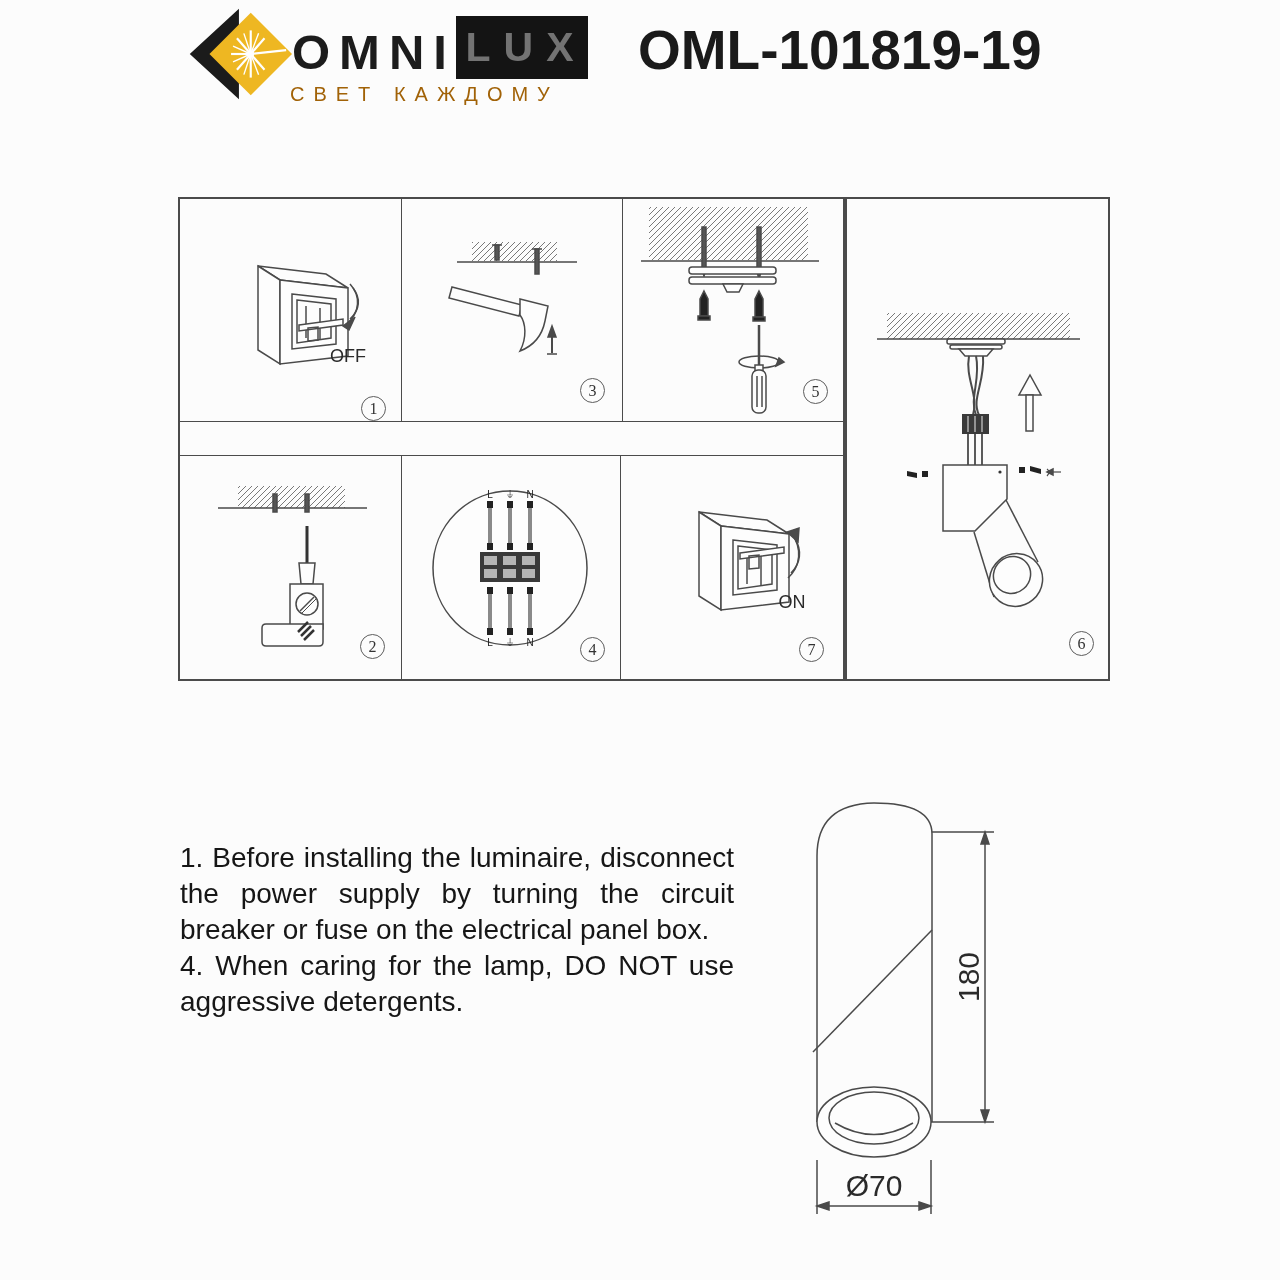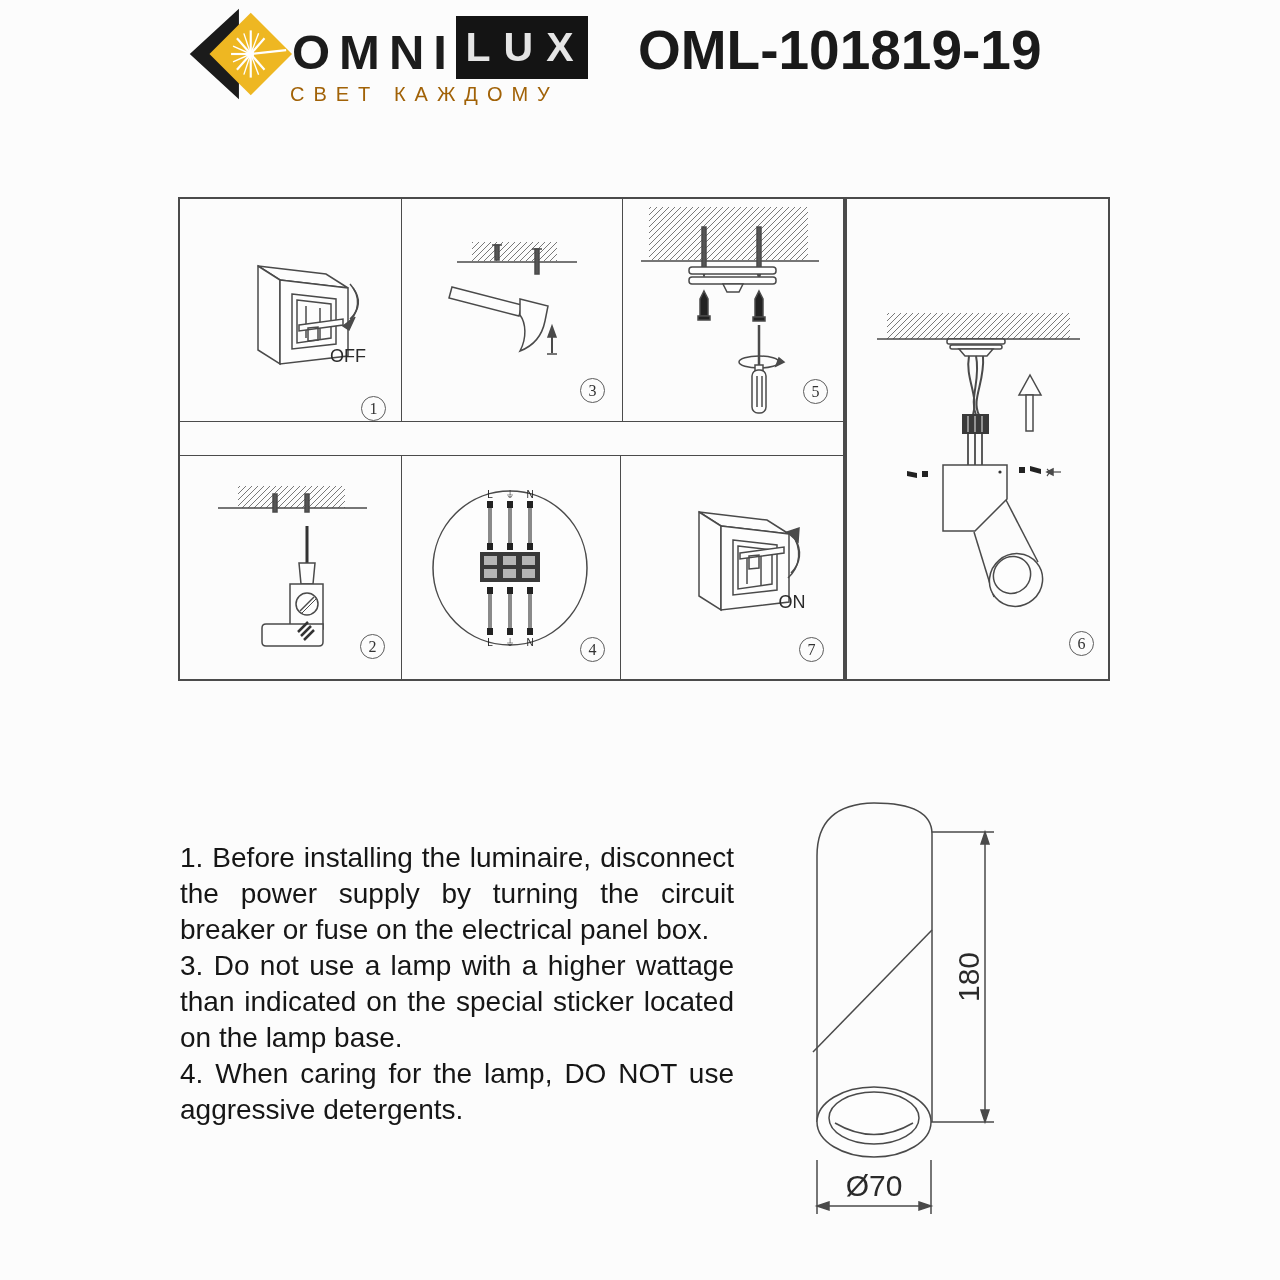--- a/index.html
+++ b/index.html
@@ -5,21 +5,21 @@
   html,body{margin:0;padding:0;background:#ffffff;}
   #page{position:relative;width:1280px;height:1280px;background:#fcfcfc;overflow:hidden;
         font-family:"Liberation Sans", sans-serif;}
 
   
   .logo-mark{position:absolute;left:176px;top:6px;}
   .brand-word1{position:absolute;left:292px;top:24px;font-size:49px;font-weight:700;
                letter-spacing:9px;color:#1c1c1c;}
   .lux-box{position:absolute;left:456px;top:16px;width:132px;height:63px;background:#141414;
            display:flex;align-items:center;justify-content:center;}
-  .lux-box span{font-size:41px;font-weight:700;letter-spacing:13px;color:#e5e5e5;
+  .lux-box span{font-size:41px;font-weight:700;letter-spacing:13px;color:#737373;
                 padding-left:8px;}
   .tagline{position:absolute;left:290px;top:83px;font-size:20px;font-weight:400;
            letter-spacing:9px;color:#a16207;}
   .model{position:absolute;left:638px;top:18px;font-size:55px;font-weight:700;color:#1a1a1a;}
 
   
   .panel-grid{position:absolute;left:178px;top:197px;width:667px;height:484px;
               border:2px solid #4b4b4b;box-sizing:border-box;}
   .cell{position:absolute;box-sizing:border-box;}
   .c-p1{left:0;top:17px;width:221px;height:222px;}
@@ -310,21 +310,20 @@
         <path d="M 200,270 Q 204,273 200,277" stroke-width="1.2"></path>
         <line x1="206" y1="273" x2="214" y2="273" stroke-width="1.2"></line>
         <polygon points="206,270 200,273 206,276" fill="#4a4a4a"></polygon>
       </g>
     </svg>
     <div class="badge" style="left:222px;top:432px;">6</div>
   </div>
 
   <div class="instructions">
     <p>1. Before installing the luminaire, disconnect the power supply by turning the circuit breaker or fuse on the electrical panel box.</p>
-    <p>3. Do not use a lamp with a higher wattage than indicated on the special sticker located on the lamp base.</p>
     <p>4. When caring for the lamp, DO NOT use aggressive detergents.</p>
   </div>
 
   <svg class="dim-draw" width="300" height="470" viewBox="0 0 300 470">
     <g class="lineart" stroke-width="1.6">
       <path d="M 37,66 Q 37,14 94,13 Q 152,13 152,44"></path>
       <line x1="37" y1="66" x2="37" y2="332"></line>
       <line x1="152" y1="44" x2="152" y2="332"></line>
       <line x1="152" y1="140" x2="33" y2="262"></line>
       <ellipse class="fillwhite" cx="94" cy="332" rx="57" ry="35"></ellipse>

